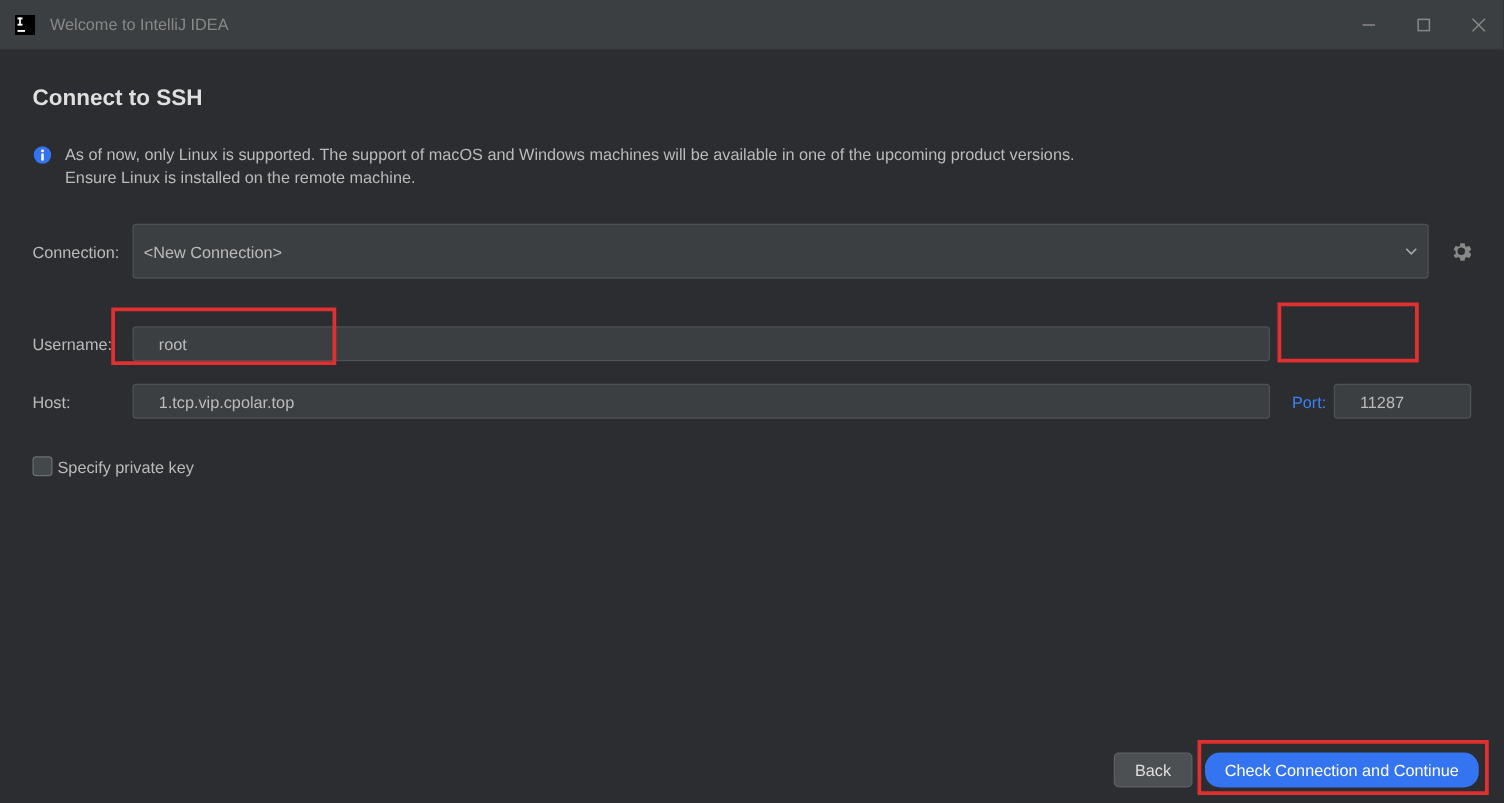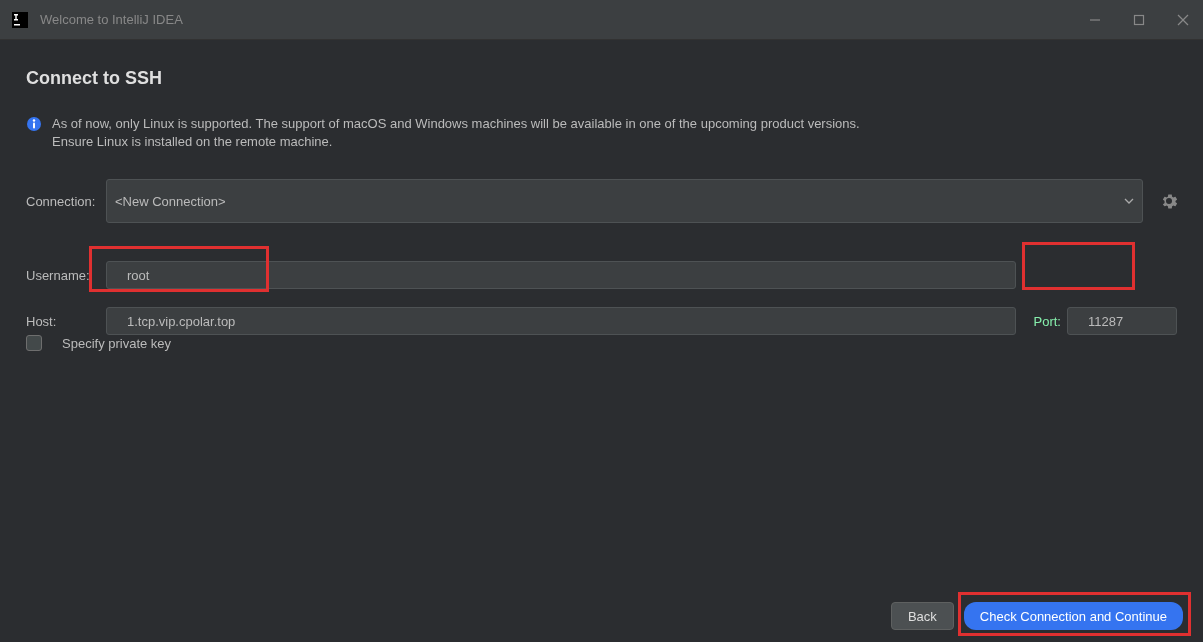--- a/index.html
+++ b/index.html
@@ -119,41 +119,42 @@
       font-family: inherit;
       font-size: 13px;
       outline: none;
     }
     .username-input {
       width: 910px;
     }
     .host-port-row {
       display: flex;
       align-items: center;
+      margin-bottom: 30px;
     }
     .host-input {
       width: 910px;
     }
     .port-label {
       margin-left: 18px;
       margin-right: 6px;
-      color: #86efac;
+      color: #3b82f6;
     }
     .port-input {
       width: 110px;
     }
     .highlight-box {
       border: 3px solid #e03030;
       position: absolute;
       pointer-events: none;
     }
     .checkbox-row {
       display: flex;
       align-items: center;
-      gap: 20px;
+      gap: 4px;
     }
     .checkbox {
       width: 16px;
       height: 16px;
       border: 1px solid #6e6e6e;
       border-radius: 3px;
       background: #43494a;
       cursor: pointer;
     }
     .checkbox-label {

